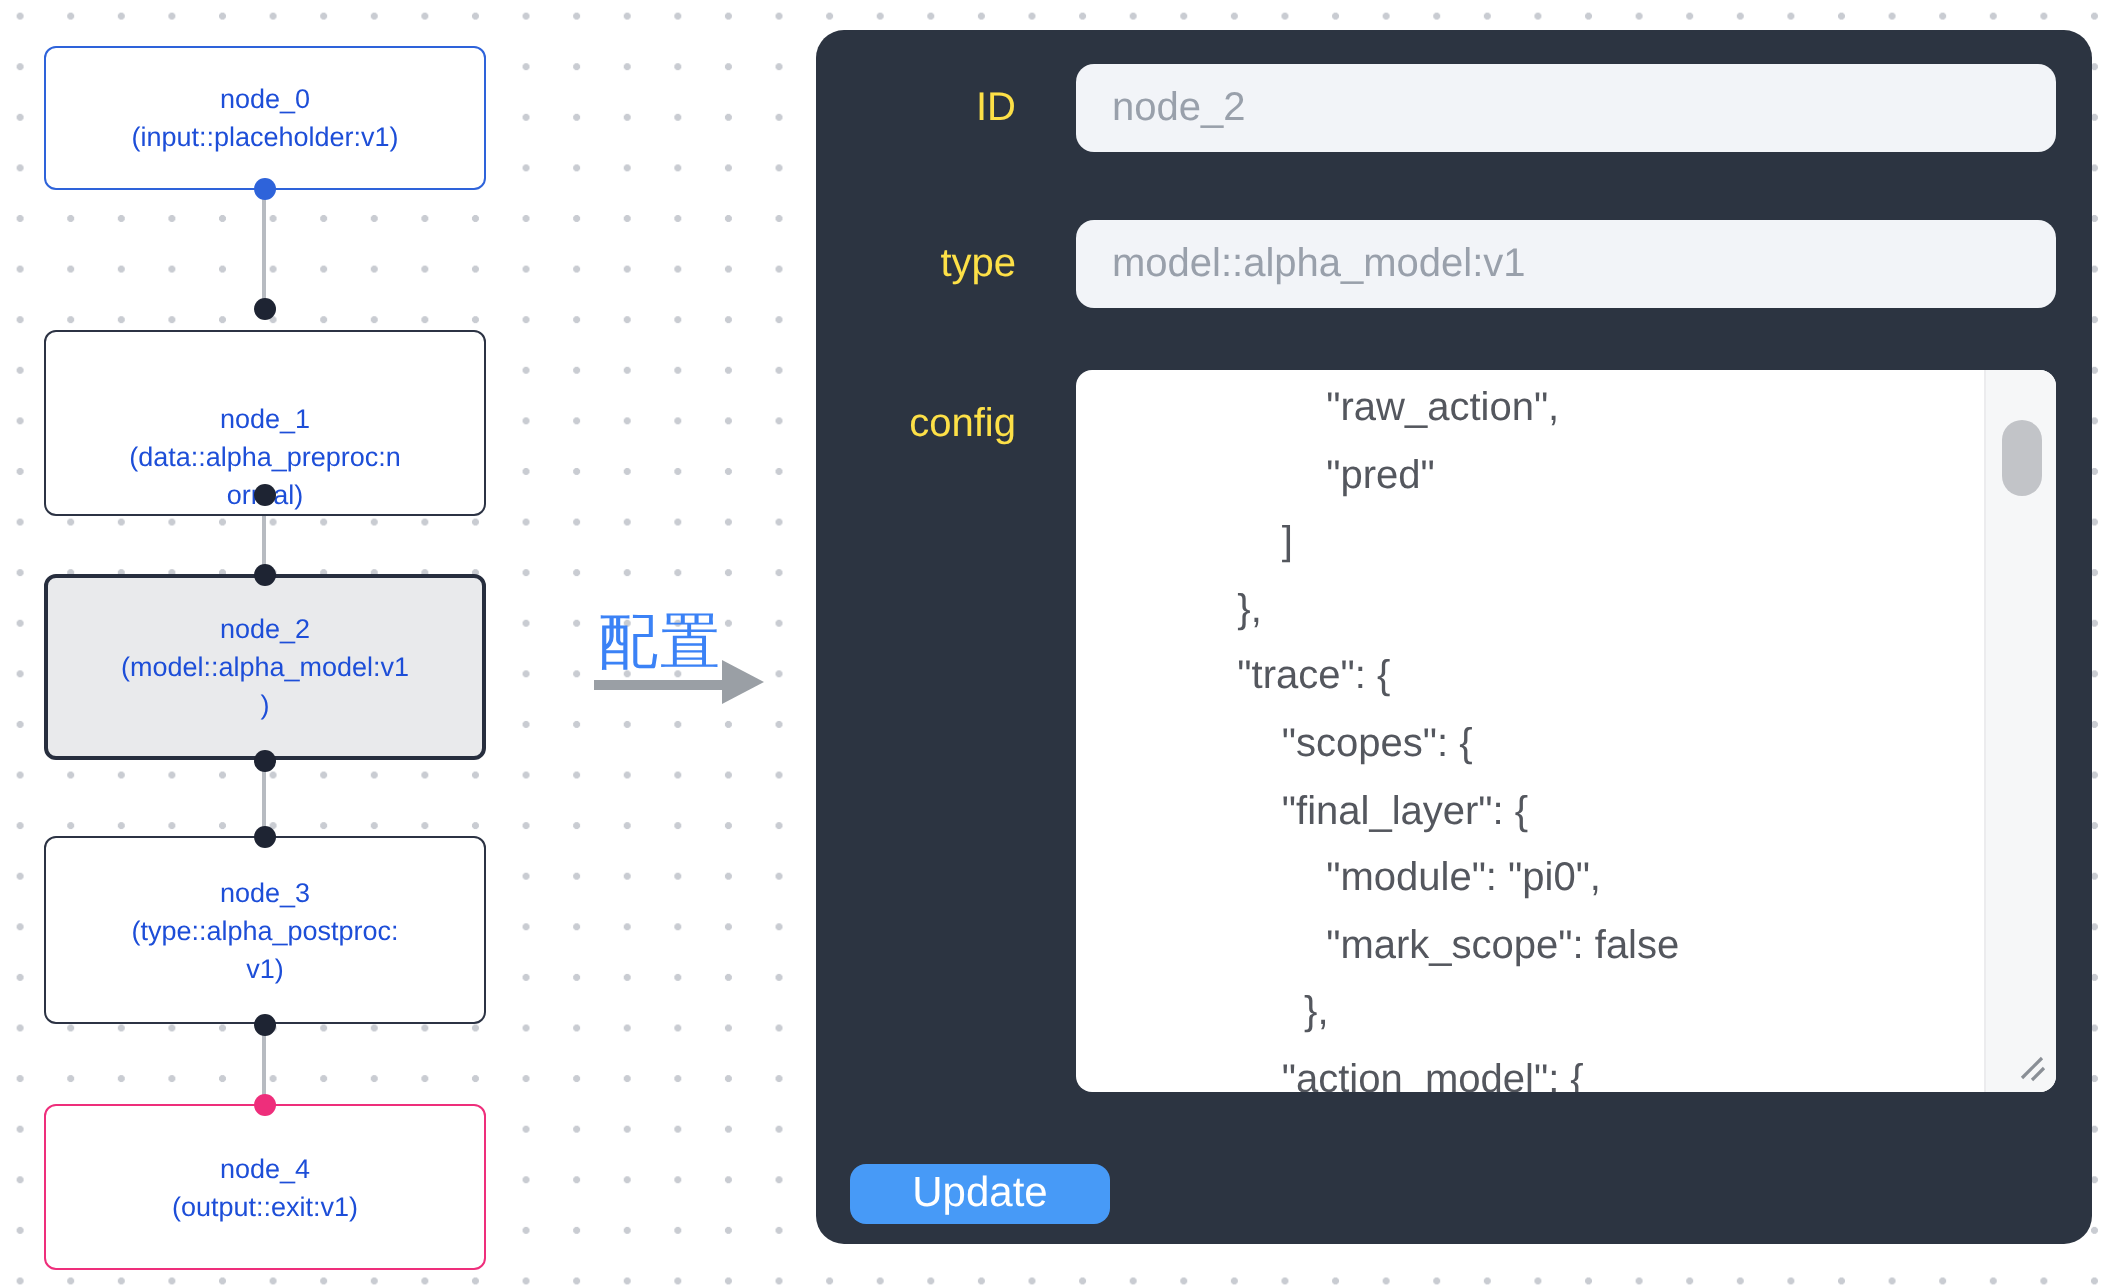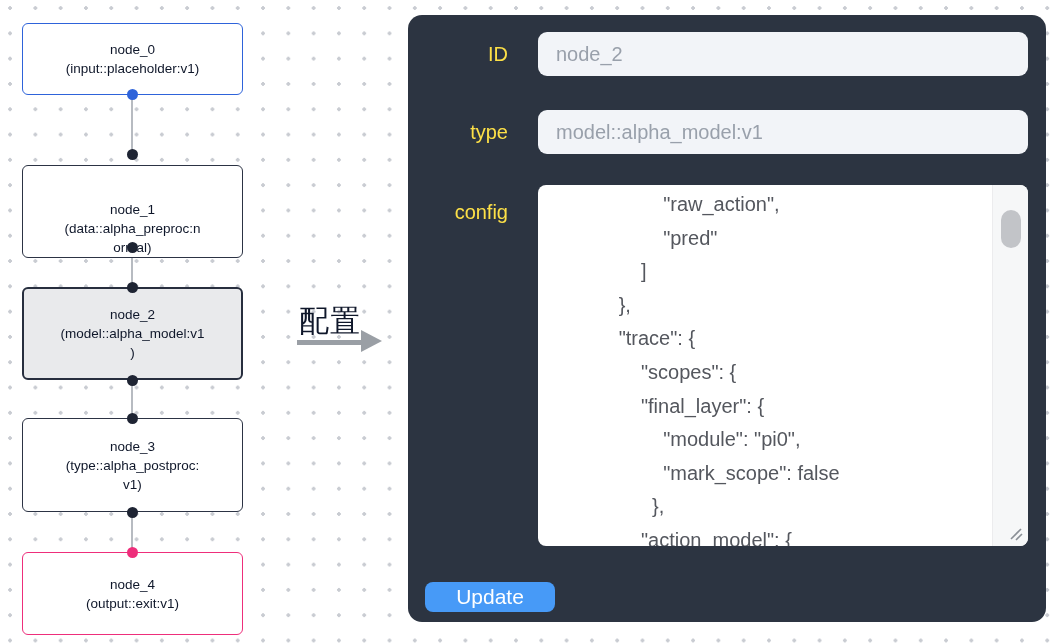--- a/index.html
+++ b/index.html
@@ -13,38 +13,38 @@
   }
   
   .graph{position:absolute;left:0;top:0;width:408px;height:643px;}
   .edge{position:absolute;left:131px;width:2px;background:#b7bbc1;}
   .node{
     position:absolute;left:22px;width:221px;box-sizing:border-box;
     background:#ffffff;border:1.6px solid #2c3344;border-radius:6px;
     display:flex;align-items:center;justify-content:center;
   }
   .node .lbl{
-    white-space:pre-line;text-align:center;color:#0f172a;
+    white-space:pre-line;text-align:center;color:#1d4ed8;
     font-size:13.5px;line-height:19px;
   }
   .n0{top:23px;height:72px;border-color:var(--accent-blue,#2e63da);border-width:1.6px;}
   .n1{top:165px;height:93px;align-items:flex-end;}
   .n2{top:287px;height:93px;background:#e9eaec;border-width:2.5px;border-color:#272e3e;}
   .n3{top:418px;height:94px;}
   .n4{top:552px;height:83px;border-color:var(--selected-pink,#ee2e7b);}
   .handle{
     position:absolute;left:127px;width:11px;height:11px;border-radius:50%;
     background:#1e2433;
   }
   .handle.blue{background:var(--accent-blue,#2e63da);}
   .handle.pink{background:var(--selected-pink,#ee2e7b);}
   
   .annot-label{
     position:absolute;left:299px;top:301px;font-size:30px;font-weight:500;
-    color:#0f172a;letter-spacing:1px;
+    color:#3b82f6;letter-spacing:1px;
   }
   .arrow{position:absolute;left:297px;top:330px;width:90px;height:24px;}
   .arrow .shaft{position:absolute;left:0;top:9.5px;width:66px;height:5px;background:#9a9fa5;}
   .arrow .head{
     position:absolute;left:64px;top:0;width:0;height:0;
     border-top:11px solid transparent;border-bottom:11px solid transparent;
     border-left:21px solid #9a9fa5;
   }
   
   .panel{

